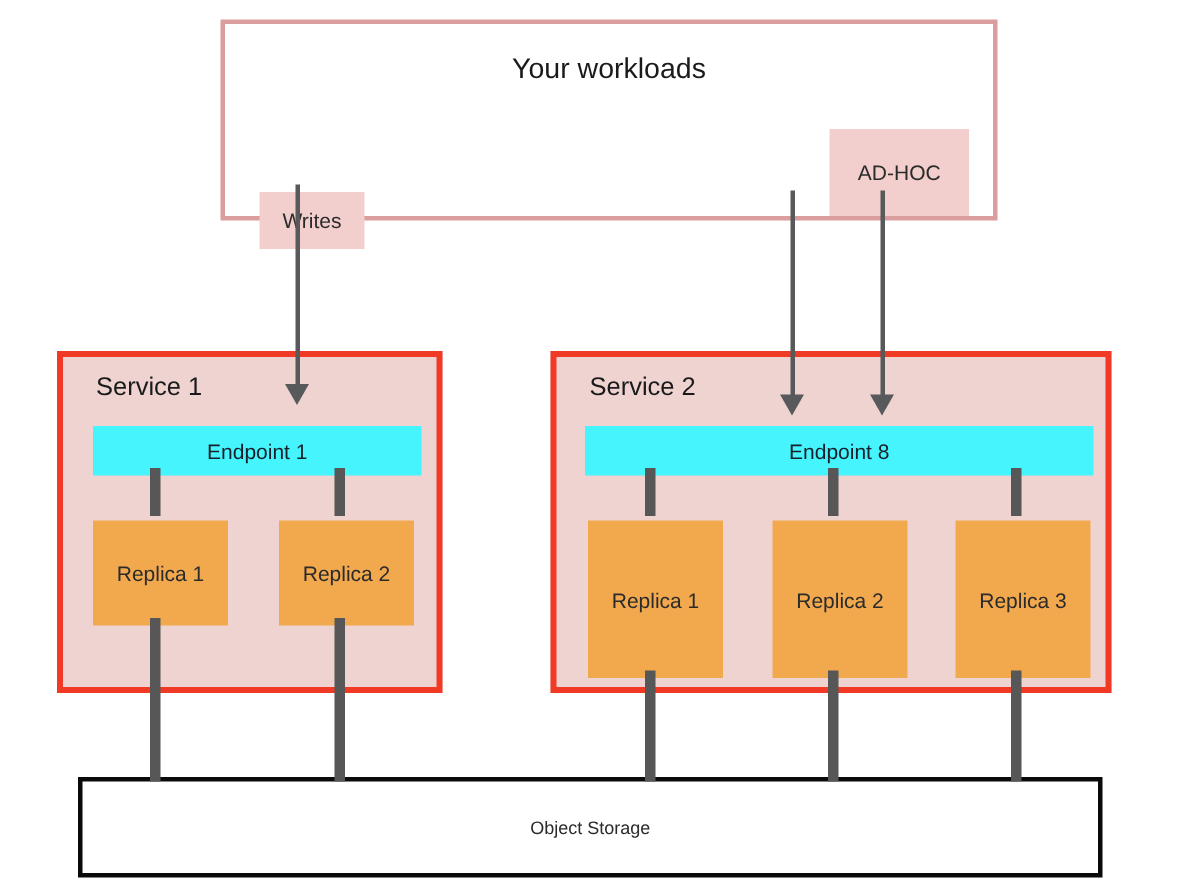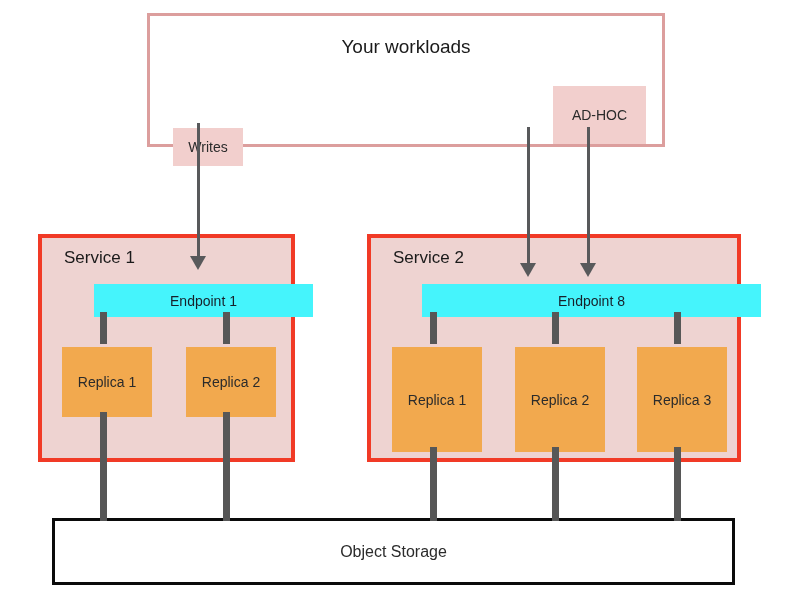--- a/index.html
+++ b/index.html
@@ -67,21 +67,20 @@
   }
   .endpoint-bar {
     position: absolute;
     top: 46px; height: 33px;
     background: #45f4fc;
     display: flex;
     align-items: center;
     justify-content: center;
     font-size: 14px;
     color: #17202a;
-    margin-left: 32px;
   }
   .endpoint-1 { left: 20px; width: 219px; }
   .endpoint-2 { left: 19px; width: 339px; }
   .replica-box {
     position: absolute;
     top: 109px;
     width: 90px;
     background: #f2a94e;
     display: flex;
     align-items: center;
@@ -100,21 +99,21 @@
   
   .storage-box {
     position: absolute;
     left: 52px; top: 518px;
     width: 683px; height: 67px;
     background: #ffffff;
     border: 3px solid #0a0a0a;
     display: flex;
     align-items: center;
     justify-content: center;
-    font-size: 16px;
+    font-size: 12px;
     color: #2b2b2b;
   }
 
   
   .connector {
     position: absolute;
     width: 7px;
     background: #575757;
   }
   .conn-upper { top: 312px; height: 32px; }

